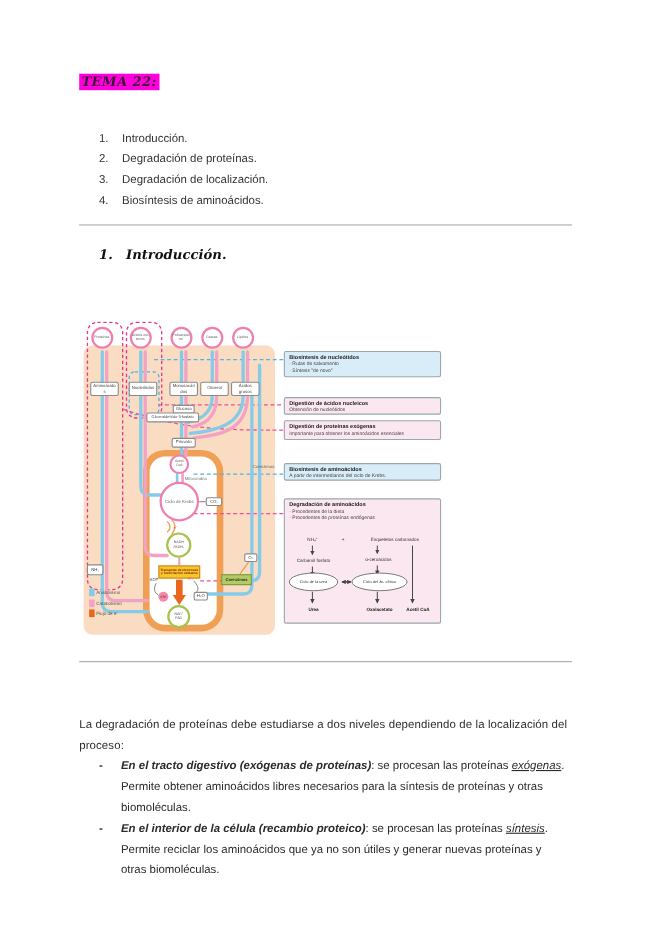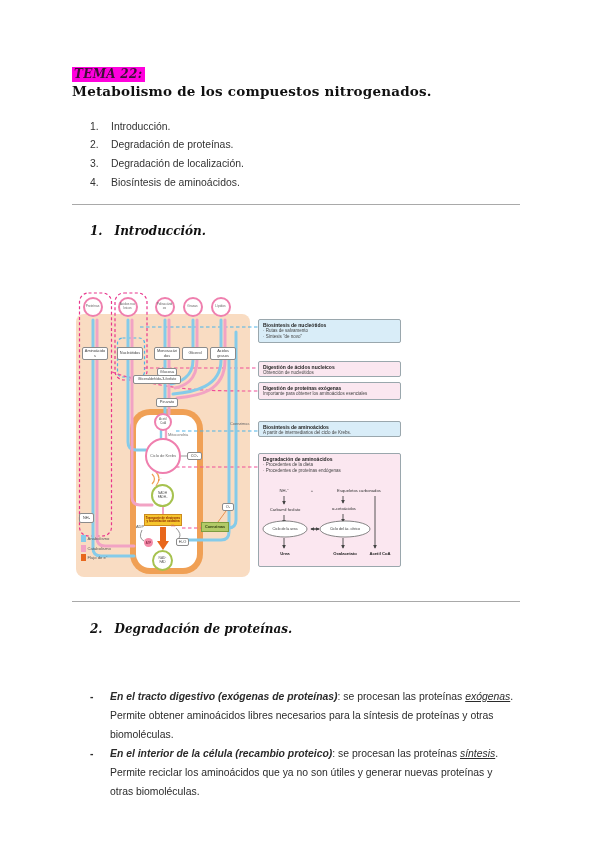--- a/index.html
+++ b/index.html
@@ -69,21 +69,20 @@
   .note-line { font-size:4.5px; color:#444; line-height:1.3; }
   .flow-lab { position:absolute; font-size:4.2px; color:#333; text-align:center; }
   .flow-bold { font-weight:bold; color:#222; }
 </style>
 </head>
 <body>
 
 <div class="page">
 
   <div class="abs serif tema">TEMA 22:</div>
-  <div class="abs serif main-title">Metabolismo de los compuestos nitrogenados.</div>
 
   <div class="abs toc">
     <div class="toc-row">
       <span class="toc-num">1.</span>
       <span>Introducción.</span>
     </div>
     <div class="toc-row">
       <span class="toc-num">2.</span>
       <span>Degradación de proteínas.</span>
     </div>
@@ -267,23 +266,21 @@
       <span class="flow-lab" style="left:4px; top:73px; width:44px; font-size:3.6px">Ciclo de la urea</span>
       <span class="flow-lab" style="left:62px; top:73px; width:48px; font-size:3.6px">Ciclo del ác. cítrico</span>
       <span class="flow-lab flow-bold" style="left:13px; top:97px; width:26px">Urea</span>
       <span class="flow-lab flow-bold" style="left:66px; top:97px; width:40px">Oxalacetato</span>
       <span class="flow-lab flow-bold" style="left:104px; top:97px; width:34px">Acetil CoA</span>
     </div>
   </div>
 
   <div class="abs rule" style="top:601px"></div>
 
-  <div class="abs serif sec-head" style="top:622px">
-    <span class="num">2.</span><span>Degradación de proteínas.</span>
-  </div>
+  <div class="abs para" style="top:650px">La degradación de proteínas debe estudiarse a dos niveles dependiendo de la localización del proceso:</div>
 
   <div class="abs bullets" style="top:687px">
     <div class="bullet">
       <span class="dash">-</span>
       <span><span class="bi">En el tracto digestivo (exógenas de proteínas)</span><span>: se procesan las proteínas </span><span class="ul">exógenas</span><span>. Permite obtener aminoácidos libres necesarios para la síntesis de proteínas y otras biomoléculas.</span></span>
     </div>
     <div class="bullet">
       <span class="dash">-</span>
       <span><span class="bi">En el interior de la célula (recambio proteico)</span><span>: se procesan las proteínas </span><span class="ul">síntesis</span><span>. Permite reciclar los aminoácidos que ya no son útiles y generar nuevas proteínas y otras biomoléculas.</span></span>
     </div>

